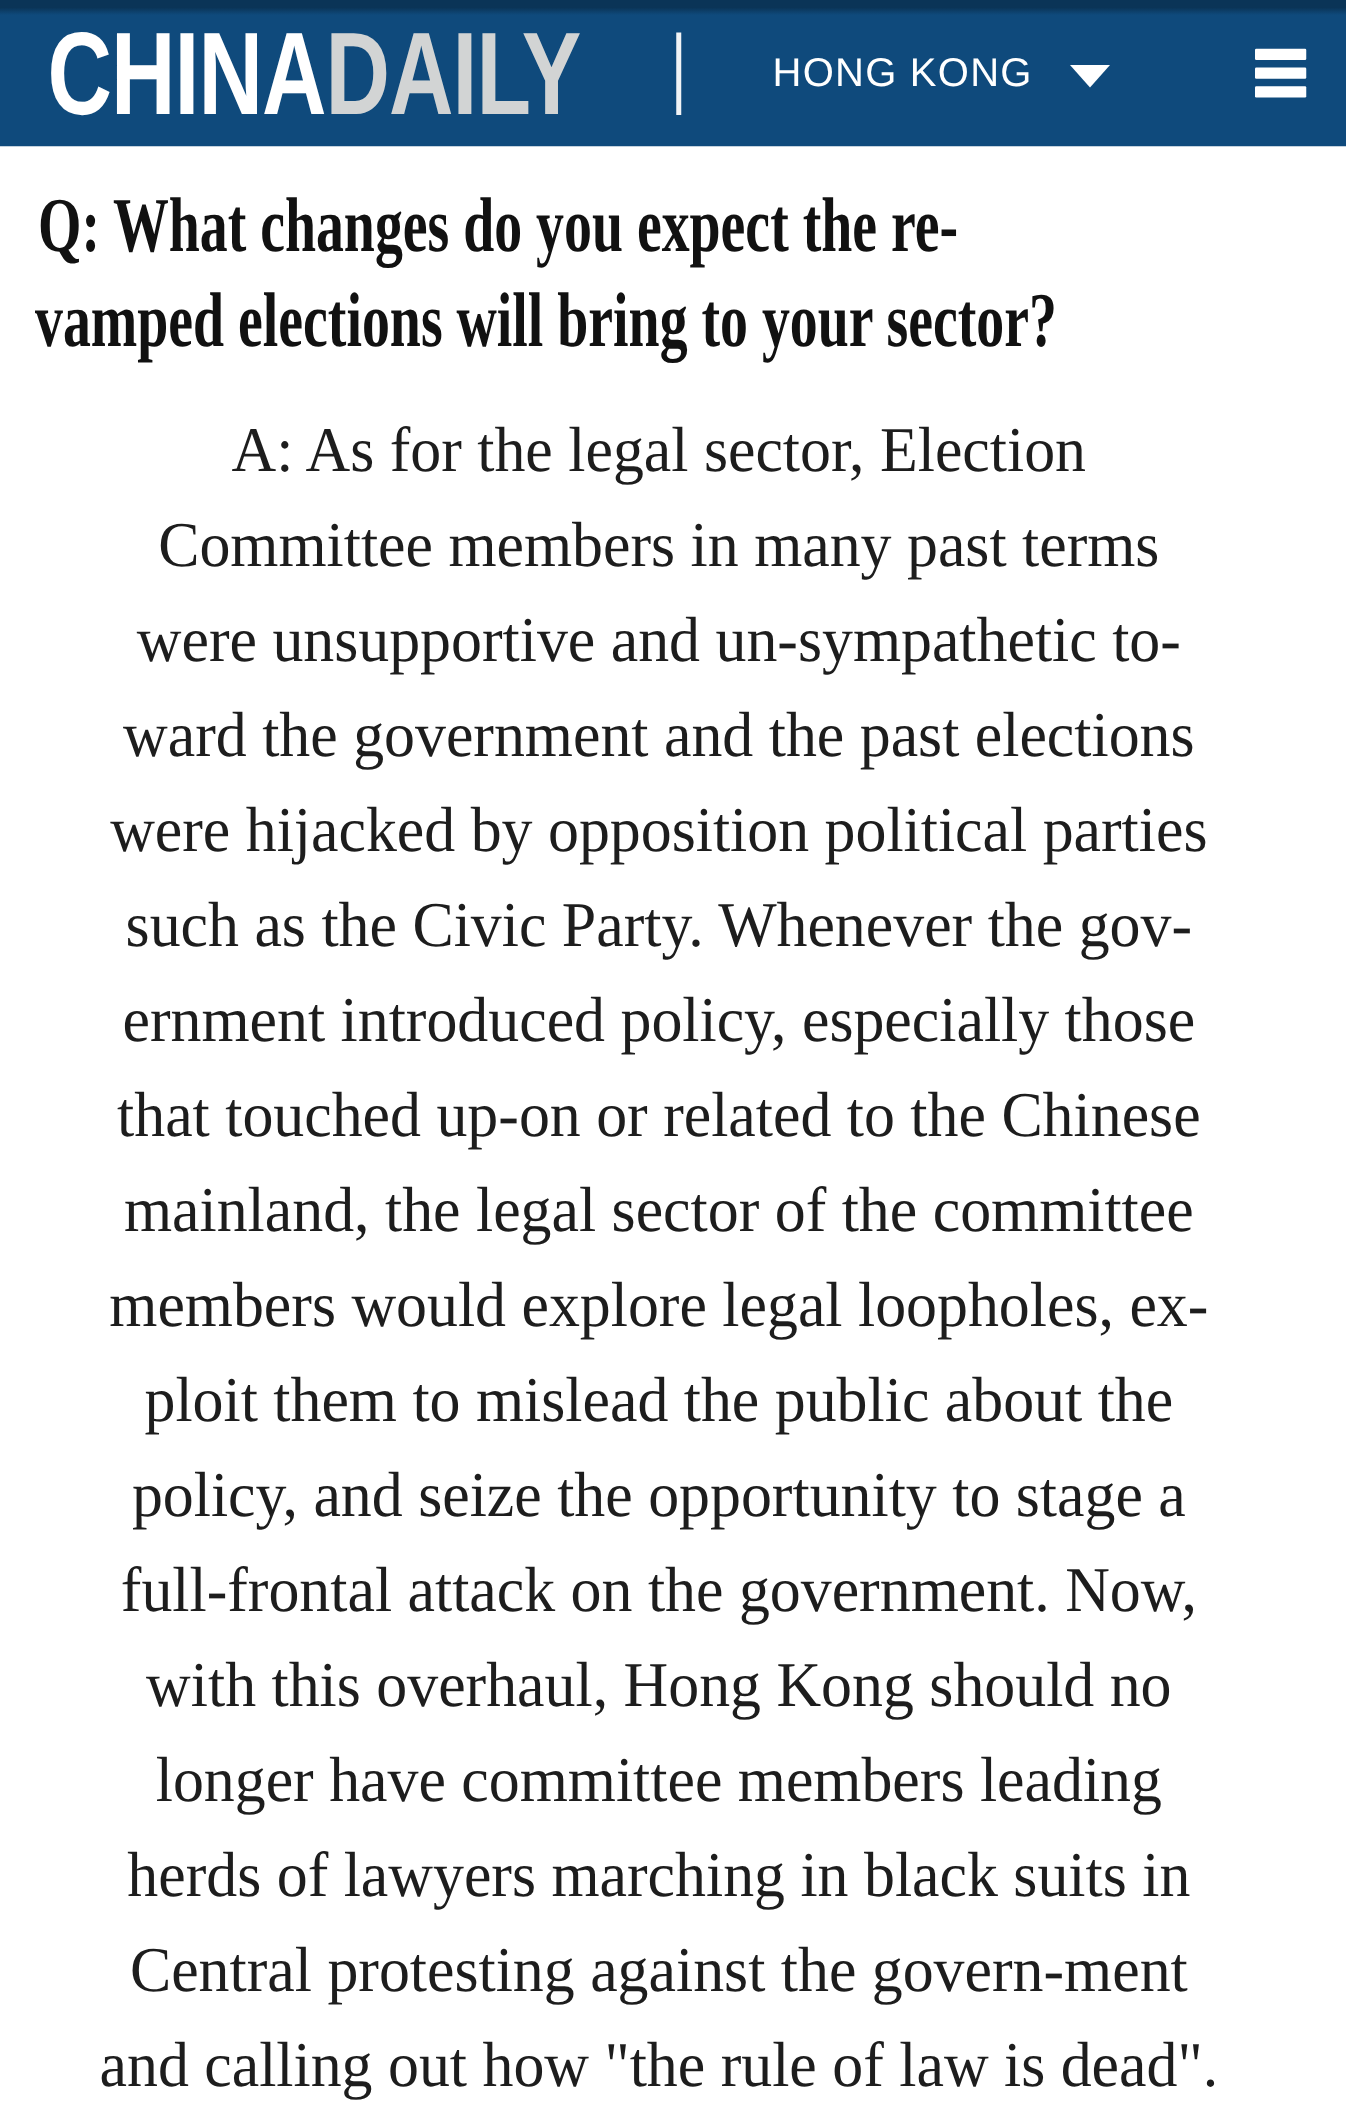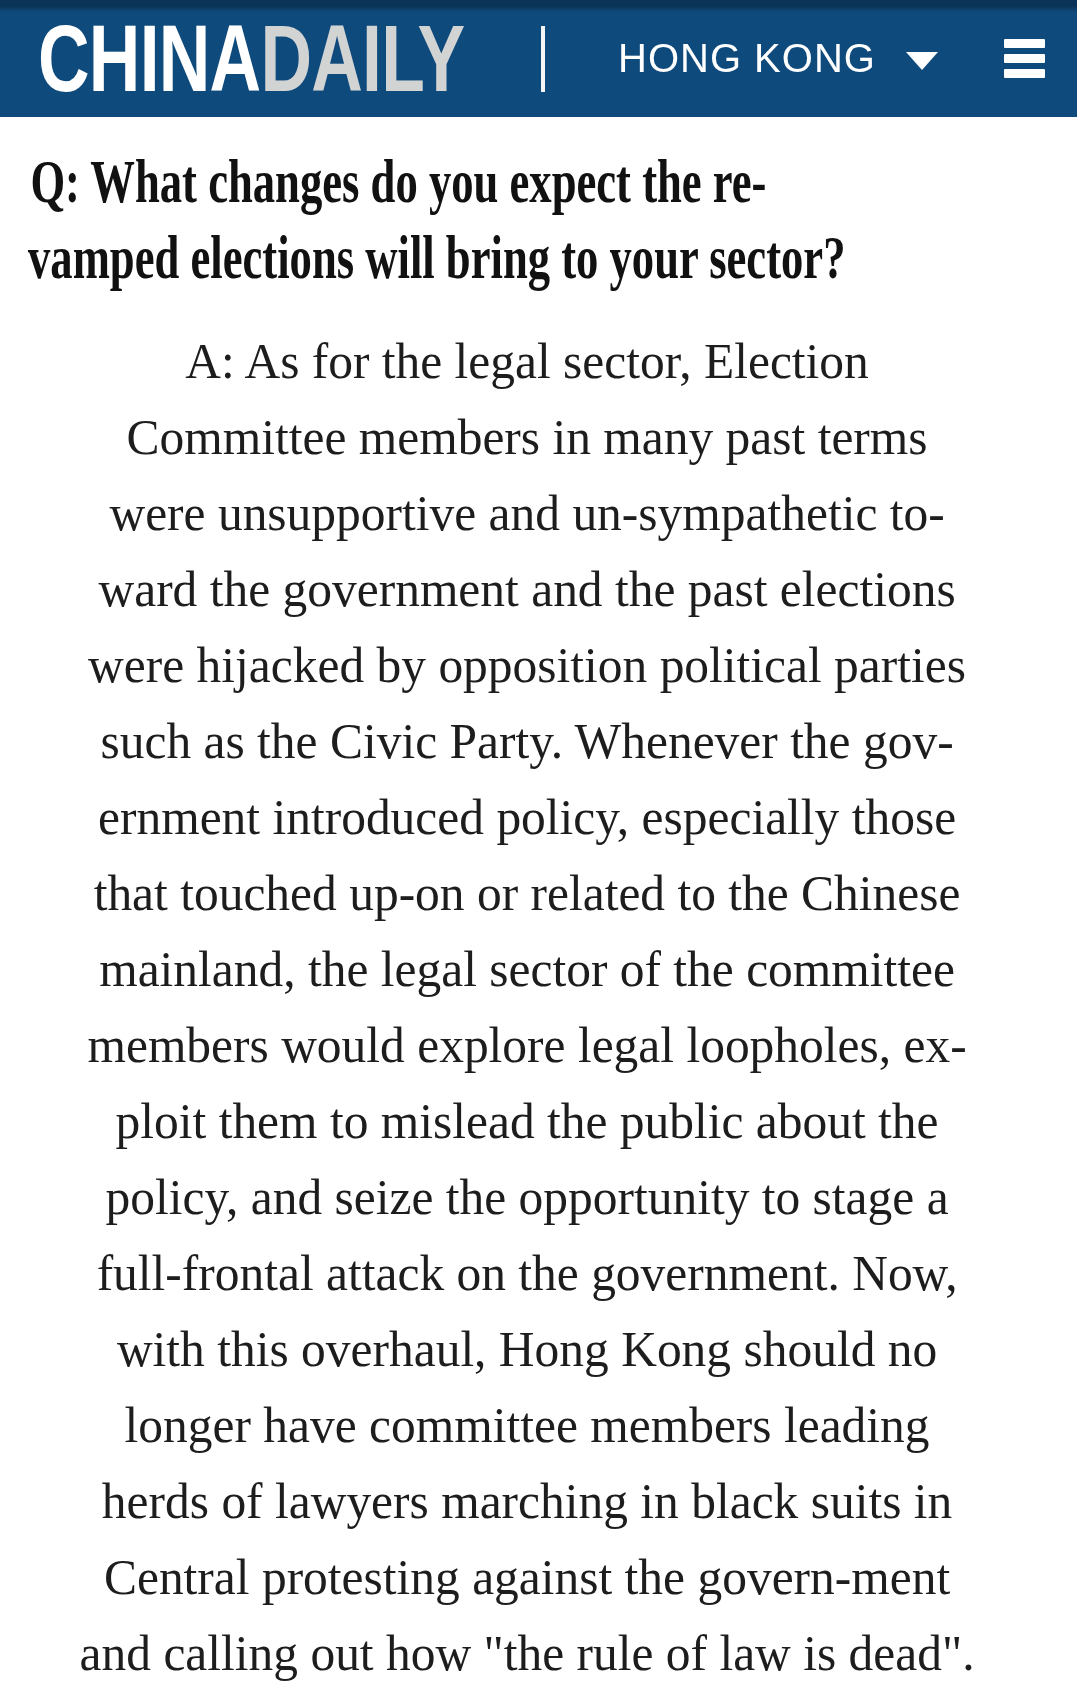--- a/index.html
+++ b/index.html
@@ -55,21 +55,21 @@
   .edition {
     display: flex;
     align-items: center;
     gap: 30px;
     background: none;
     border: none;
     cursor: pointer;
   }
   .edition-label {
     color: #ffffff;
-    font-size: 40px;
+    font-size: 32px;
     letter-spacing: 1px;
     font-weight: 400;
     font-family: "Liberation Sans", sans-serif;
     white-space: nowrap;
   }
   .chevron {
     width: 0;
     height: 0;
     border-left: 16px solid transparent;
     border-right: 16px solid transparent;

